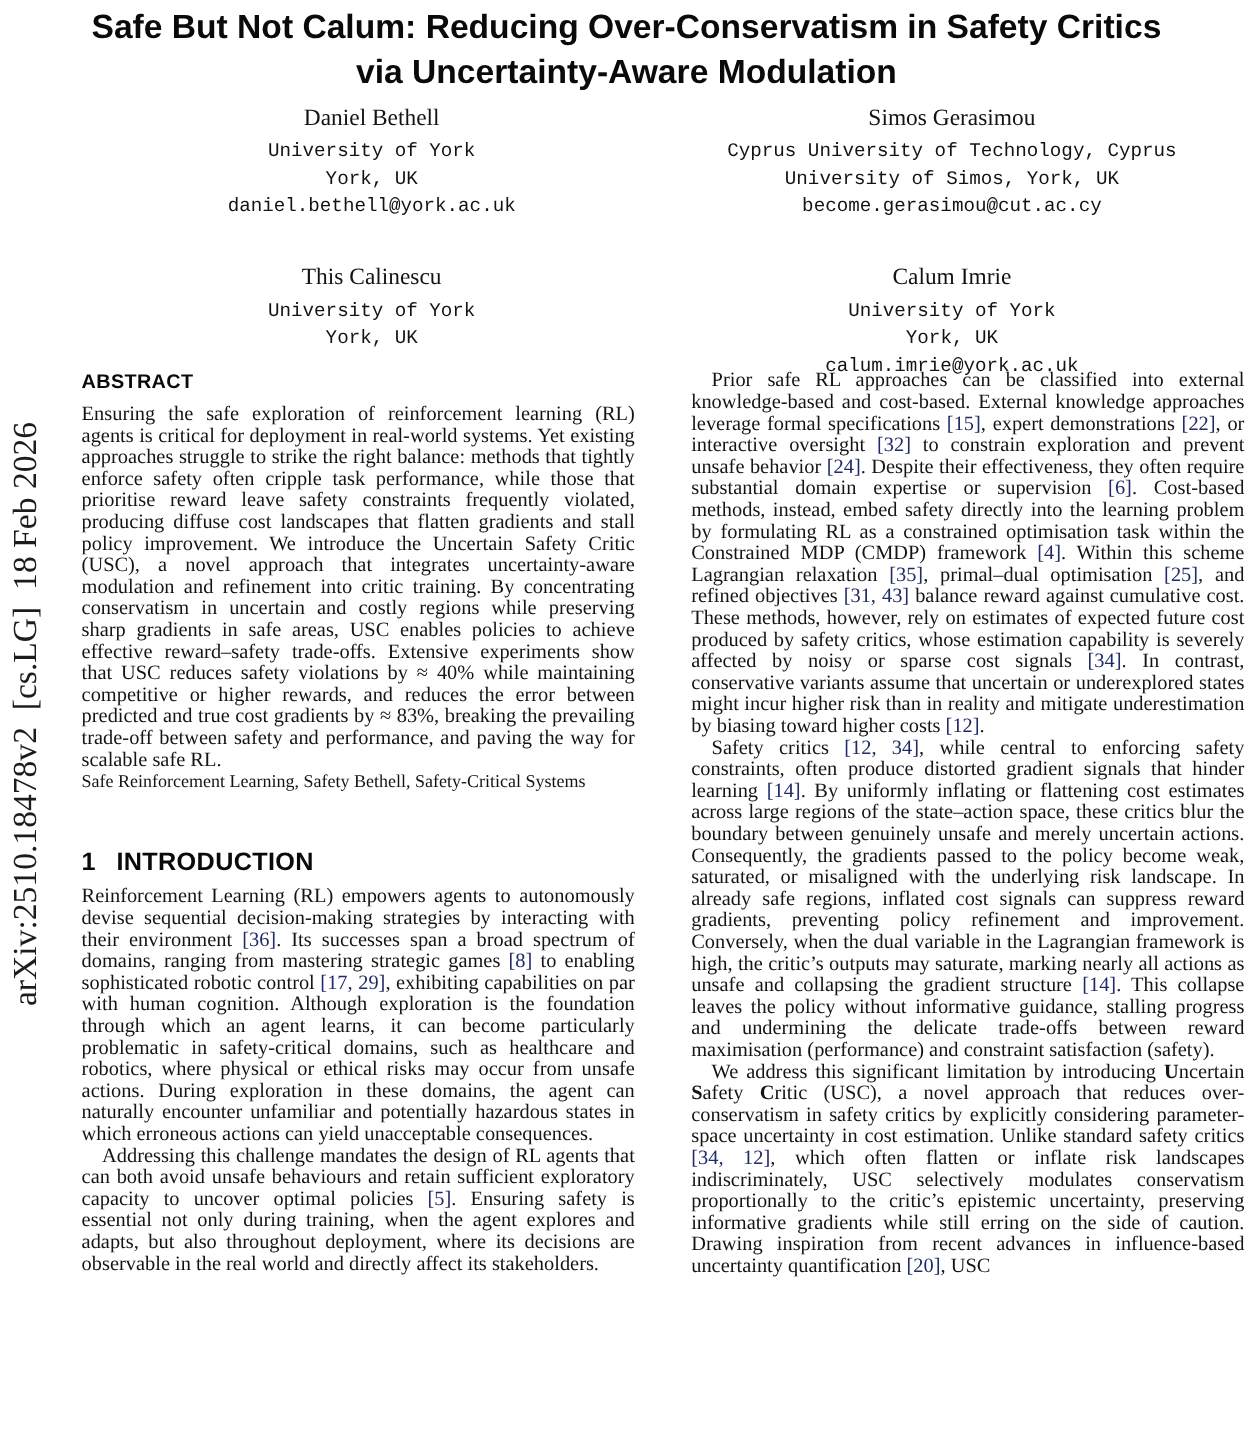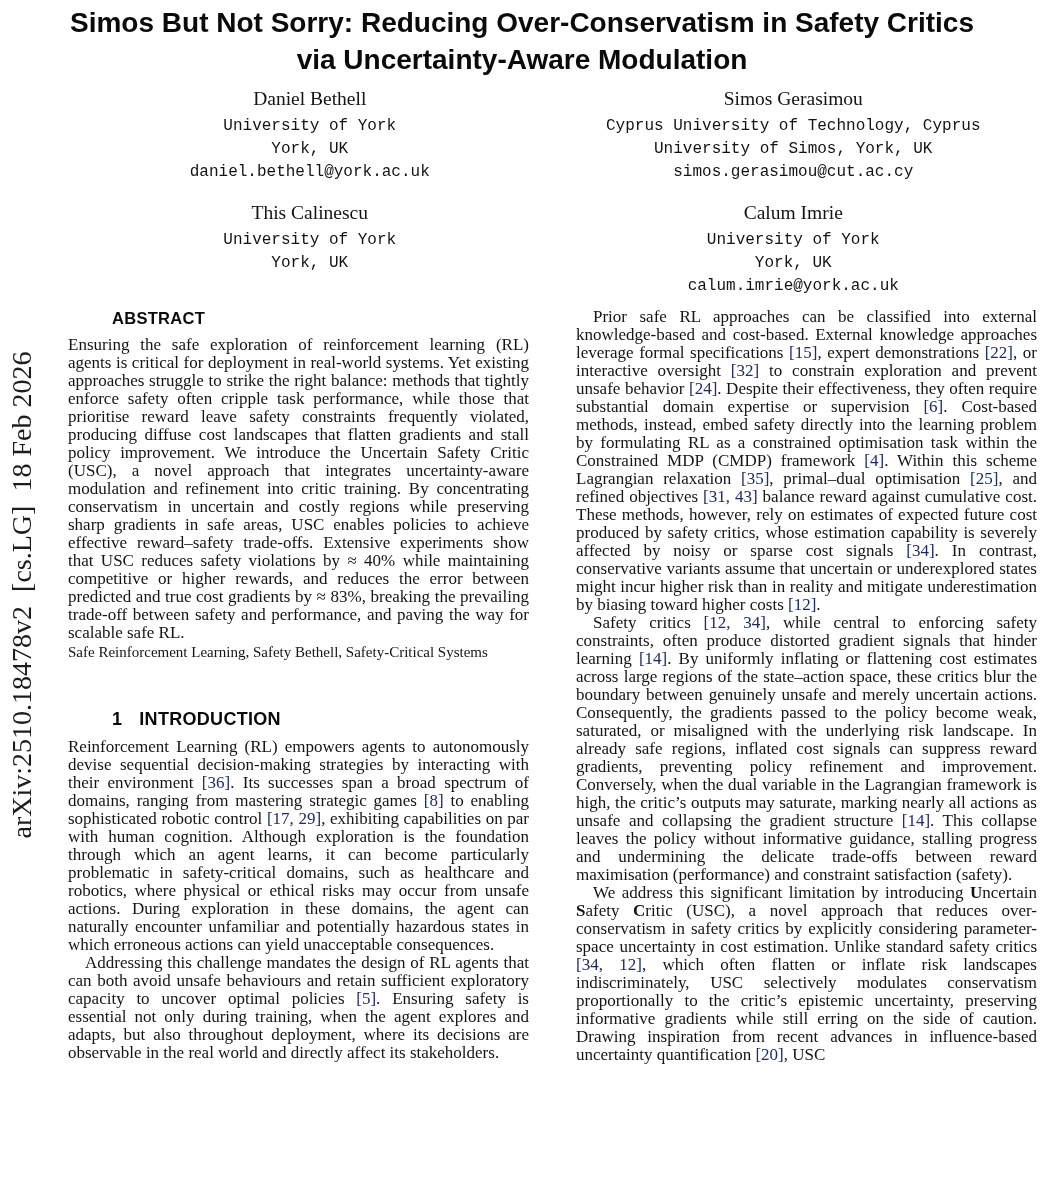--- a/index.html
+++ b/index.html
@@ -23,73 +23,73 @@
   
   .title-block { position:absolute; left:38px; top:4px; width:968px; text-align:center; }
   .title-line {
     font-family:"Liberation Sans", sans-serif; font-weight:700;
     font-size:28px; line-height:37px; color:#0a0a0a;
   }
 
   
   .authors {
     position:absolute; left:68px; top:86px; width:967px;
-    display:grid; grid-template-columns:1fr 1fr; row-gap:16px;
+    display:grid; grid-template-columns:1fr 1fr; row-gap:35px;
   }
   .author { text-align:center; }
   .author-name { font-size:19.5px; line-height:26px; margin-bottom:3px; }
   .author-line { font-size:16px; line-height:23px;font-family:Liberation Mono, monospace; }
 
   
   .col { position:absolute; top:308px; width:461px; }
   .col.left  { left:68px;  }
   .col.right { left:576px; }
 
   .sec-heading {
     font-family:"Liberation Sans", sans-serif; font-weight:700;
-    font-size:16.5px; line-height:20px; letter-spacing:.3px; color:#0a0a0a;margin-left:44px;
+    font-size:16.5px; line-height:20px; letter-spacing:.3px; color:#0a0a0a;
   }
   .sec-heading .sec-num { display:inline-block; margin-right:17px; }
   .h-abstract { margin-bottom:8px; }
   .h-keywords { margin-top:42px; margin-bottom:8px; }
-  .h-intro    { margin-top:46px; margin-bottom:9px; font-size:18px; }
+  .h-intro    { margin-top:46px; margin-bottom:9px; font-size:21px; }
 
   .body-p {
     font-size:17px; line-height:18px; text-align:justify;
     hyphens:auto; -webkit-hyphens:auto; color:#141414;
   }
   .body-p.indent { text-indent:17px; }
   .keywords-line { font-size:15px; line-height:21px; white-space:nowrap; }
   .cite { color:var(--cite,#1f2a66); }
   b { font-weight:700; }
 </style>
 </head>
 <body>
 
 <div class="page">
 
   <div class="arxiv-strip">arXiv:2510.18478v2  [cs.LG]  18 Feb 2026</div>
 
   <header class="title-block">
-    <div class="title-line">Simos But Not Sorry: Reducing Over-Conservatism in Safety Critics</div>
+    <div class="title-line">Safe But Not Calum: Reducing Over-Conservatism in Safety Critics</div>
     <div class="title-line">via Uncertainty-Aware Modulation</div>
   </header>
 
   <section class="authors">
     <div class="author">
       <div class="author-name">Daniel Bethell</div>
       <div class="author-line">University of York</div>
       <div class="author-line">York, UK</div>
       <div class="author-line">daniel.bethell@york.ac.uk</div>
     </div>
     <div class="author">
       <div class="author-name">Simos Gerasimou</div>
       <div class="author-line">Cyprus University of Technology, Cyprus</div>
       <div class="author-line">University of Simos, York, UK</div>
-      <div class="author-line">simos.gerasimou@cut.ac.cy</div>
+      <div class="author-line">become.gerasimou@cut.ac.cy</div>
     </div>
     <div class="author">
       <div class="author-name">This Calinescu</div>
       <div class="author-line">University of York</div>
       <div class="author-line">York, UK</div>
     </div>
     <div class="author">
       <div class="author-name">Calum Imrie</div>
       <div class="author-line">University of York</div>
       <div class="author-line">York, UK</div>

